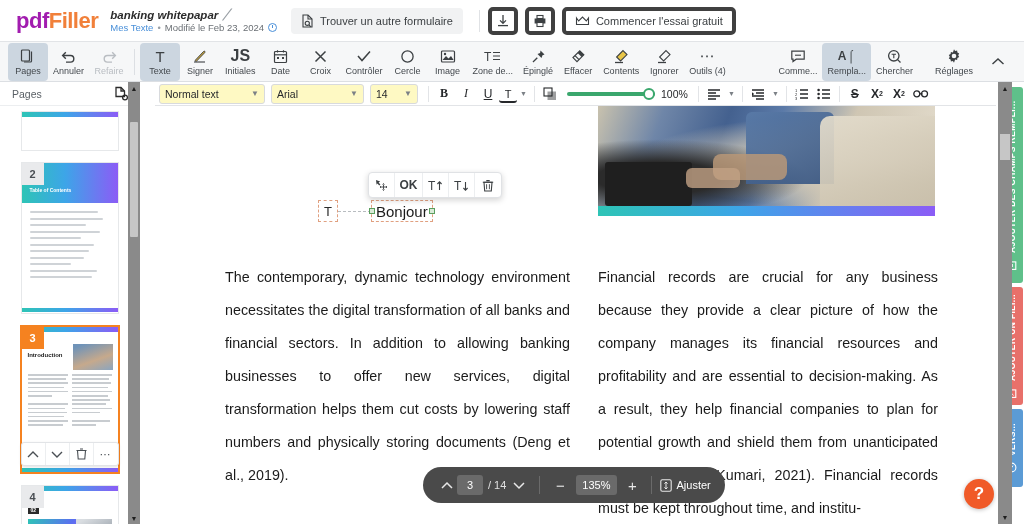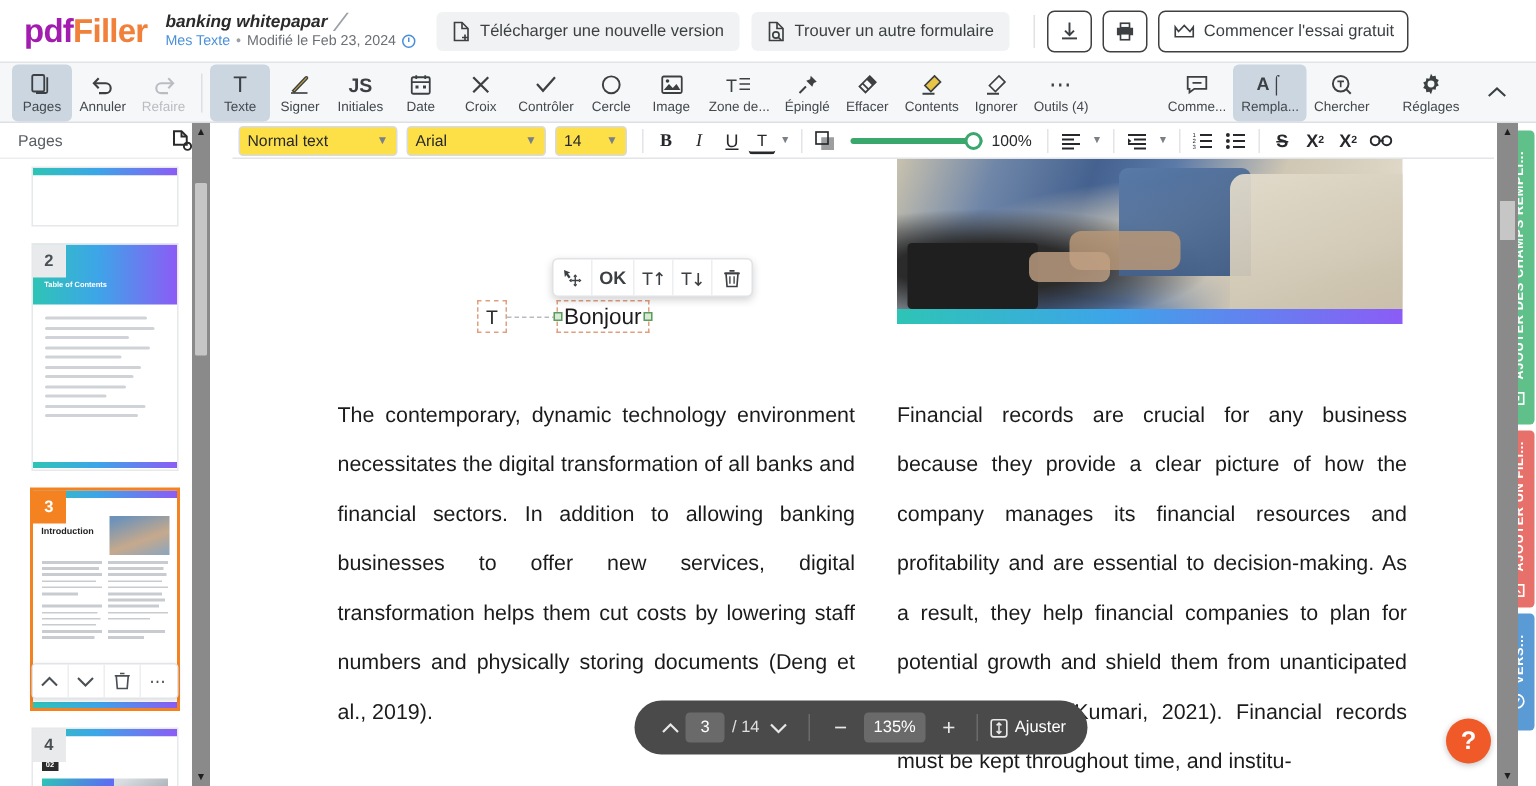--- a/index.html
+++ b/index.html
@@ -35,21 +35,21 @@
   .greybtn {
     display: flex; align-items: center; gap: 6px;
     background: #f1f2f3; border: none; border-radius: 4px;
     height: 26px; padding: 0 10px; font-size: 11px; color: #3c4043;
     cursor: pointer; white-space: nowrap; margin-right: 8px;
     font-family: "Liberation Sans", sans-serif;
   }
   .sep { width: 1px; height: 22px; background: #e0e2e5; margin: 0 8px; }
   .obtn {
     display: flex; align-items: center; justify-content: center; gap: 6px;
-    background: #fff; border: 1px solid #404040; border-radius: 5px;
+    background: #fff; border: 4px solid #404040; border-radius: 5px;
     height: 28px; padding: 0 9px; font-size: 11px; color: #3c4043;
     cursor: pointer; white-space: nowrap; margin-right: 7px;
   }
   #donebtn {
     display: flex; align-items: center; justify-content: center; gap: 7px;
     background: #f8981d; border: none; border-radius: 5px;
     height: 28px; width: 118px; color: #fff; font-size: 11.5px; font-weight: bold;
     letter-spacing: 0.3px; cursor: pointer;
   }
 
@@ -71,21 +71,21 @@
 
   
   #formatbar {
     position: absolute; left: 155px; top: 82px; width: 845px; height: 24px;
     background: #fff; border-bottom: 1px solid #e2e4e7;
     display: flex; align-items: center; padding-left: 4px;
   }
   .fsel {
     display: flex; align-items: center; justify-content: space-between;
     height: 20px; border: 1px solid #d8dadd; border-radius: 3px;
-    background: #fde047; font-size: 10.5px; color: #26282b; padding: 0 5px; cursor: pointer;
+    background: #fef9c3; font-size: 10.5px; color: #26282b; padding: 0 5px; cursor: pointer;
     margin-right: 6px;
   }
   .fsel .cv { color: #7b8086; font-size: 8px; margin-left: 8px; }
   .fbtn {
     width: 22px; height: 20px; display: flex; align-items: center; justify-content: center;
     font-size: 12px; color: #26282b; cursor: pointer; border-radius: 3px;
   }
   .fdiv { width: 1px; height: 16px; background: #e2e4e7; margin: 0 4px; }
   #slider { position: relative; width: 88px; height: 14px; display: flex; align-items: center; margin: 0 6px; }
   #slider .track { width: 100%; height: 4px; background: #3aa76d; border-radius: 2px; }
@@ -246,30 +246,20 @@
         <span class="pen">╱</span>
       </div>
       <div class="t2">
         <span class="lnk">Mes Texte</span>
         <span class="dot">•</span>
         <span>Modifié le Feb 23, 2024</span>
         <span class="clockico"></span>
       </div>
     </div>
 
-    <button class="greybtn">
-      <span>
-        <svg width="13" height="14" viewBox="0 0 13 14">
-            <path d="M2 1h5l4 4v8H2z" fill="none" stroke="#3c4043" stroke-width="1.1"></path>
-            <path d="M7 1v4h4" fill="none" stroke="#3c4043" stroke-width="1.1"></path>
-            <path d="M9 9v4M7 11h4" stroke="#3c4043" stroke-width="1.1"></path>
-          </svg>
-      </span>
-      <span>Télécharger une nouvelle version</span>
-    </button>
 
     <button class="greybtn">
       <span>
         <svg width="13" height="14" viewBox="0 0 13 14">
             <path d="M2 1h5l4 4v8H2z" fill="none" stroke="#3c4043" stroke-width="1.1"></path>
             <path d="M7 1v4h4" fill="none" stroke="#3c4043" stroke-width="1.1"></path>
             <circle cx="6.3" cy="9.3" r="2.1" fill="none" stroke="#3c4043" stroke-width="1.1"></circle>
             <path d="M8 11l1.8 1.8" stroke="#3c4043" stroke-width="1.1"></path>
           </svg>
       </span>
@@ -351,21 +341,21 @@
       <span class="ti">
         <svg width="16" height="16" viewBox="0 0 16 16">
             <path d="M3 12.5L11.5 3.5c1-1 2.2.2 1.2 1.2L4.2 13.5z" fill="#caa63c" stroke="#3c4043" stroke-width=".9"></path>
             <path d="M2 14h11" stroke="#3c4043" stroke-width="1.1"></path>
           </svg>
       </span>
       <span class="tl">Signer</span>
     </div>
 
     <div class="tool">
-      <span class="ti" style="font-size:13px;font-weight:bold">JS</span>
+      <span class="ti" style="font-size:16px;font-weight:bold">JS</span>
       <span class="tl">Initiales</span>
     </div>
 
     <div class="tool">
       <span class="ti">
         <svg width="15" height="15" viewBox="0 0 15 15">
             <rect x="1.5" y="2.5" width="12" height="11" rx="1" fill="none" stroke="#3c4043" stroke-width="1.2"></rect>
             <path d="M1.5 5.8h12" stroke="#3c4043" stroke-width="1.2"></path>
             <path d="M4.5 1.2v2.4M10.5 1.2v2.4" stroke="#3c4043" stroke-width="1.2"></path>
             <rect x="4" y="8" width="2" height="2" fill="#3c4043"></rect>

